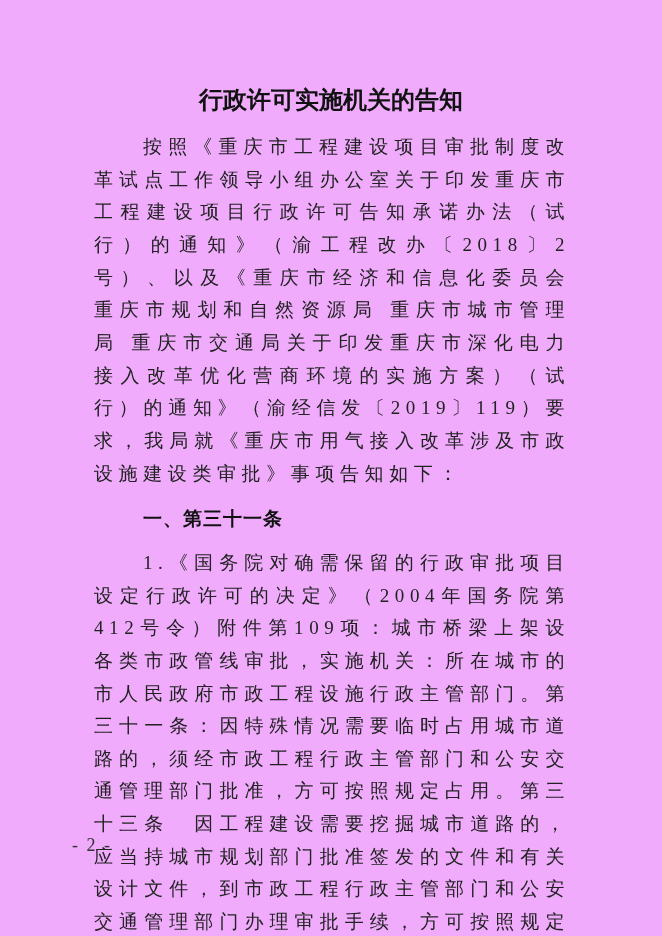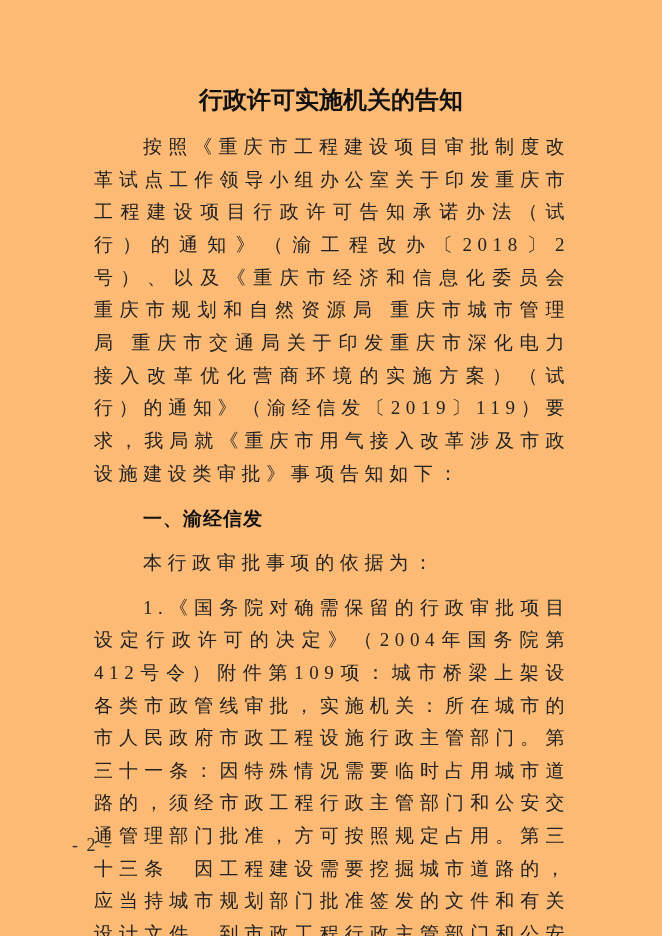--- a/index.html
+++ b/index.html
@@ -1,17 +1,17 @@
 <!DOCTYPE html>
 <html><head>
 <meta charset="utf-8">
 <style>
   html, body { margin: 0; padding: 0; background: #ffffff; }
   body { width: 662px; height: 936px; position: relative; overflow: hidden; }
-  .page { position: absolute; left: 0; top: 0; width: 662px; height: 936px; background: #fdba74; color: #1a1a1a; }
+  .page { position: absolute; left: 0; top: 0; width: 662px; height: 936px; background: #f0abfc; color: #1a1a1a; }
   .title {
     position: absolute; left: 0; top: 84px; width: 662px; text-align: center;
     font-family: "DejaVu Serif", "Liberation Serif", serif; font-weight: bold;
     font-size: 24px; line-height: 32px; letter-spacing: 0px; color: #111;
   }
   .body {
     position: absolute; left: 82px; top: 119px; width: 500px;
     font-family: "Liberation Serif", "DejaVu Serif", serif;
     font-size: 19px; line-height: 32.65px; letter-spacing: 5.6px; color: #222;
     text-align: justify;
@@ -29,19 +29,18 @@
   }
 </style>
 </head>
 <body>
 
 <div class="page">
   <div class="title">行政许可实施机关的告知</div>
 
   <div class="body">
     <p class="indent">按照《重庆市工程建设项目审批制度改革试点工作领导小组办公室关于印发重庆市工程建设项目行政许可告知承诺办法（试行）的通知》（渝工程改办〔2018〕2号）、以及《重庆市经济和信息化委员会 重庆市规划和自然资源局 重庆市城市管理局 重庆市交通局关于印发重庆市深化电力接入改革优化营商环境的实施方案）（试行）的通知》（渝经信发〔2019〕119）要求，我局就《重庆市用气接入改革涉及市政设施建设类审批》事项告知如下：</p>
-    <p class="indent heading">一、渝经信发</p>
-    <p class="indent">本行政审批事项的依据为：</p>
+    <p class="indent heading">一、第三十一条</p>
     <p class="indent">1.《国务院对确需保留的行政审批项目设定行政许可的决定》（2004年国务院第412号令）附件第109项：城市桥梁上架设各类市政管线审批，实施机关：所在城市的市人民政府市政工程设施行政主管部门。第三十一条：因特殊情况需要临时占用城市道路的，须经市政工程行政主管部门和公安交通管理部门批准，方可按照规定占用。第三十三条　因工程建设需要挖掘城市道路的，应当持城市规划部门批准签发的文件和有关设计文件，到市政工程行政主管部门和公安交通管理部门办理审批手续，方可按照规定挖掘。新建、扩建、改建的城市道路交付使用后5年内、大修的城市道路竣工后3年内不得挖掘；因特殊情况需要挖掘的，须经县级以上城市人民政府批准。</p>
   </div>
 
   <div class="pagenum">- 2 -</div>
 </div>
 
 </body></html>

